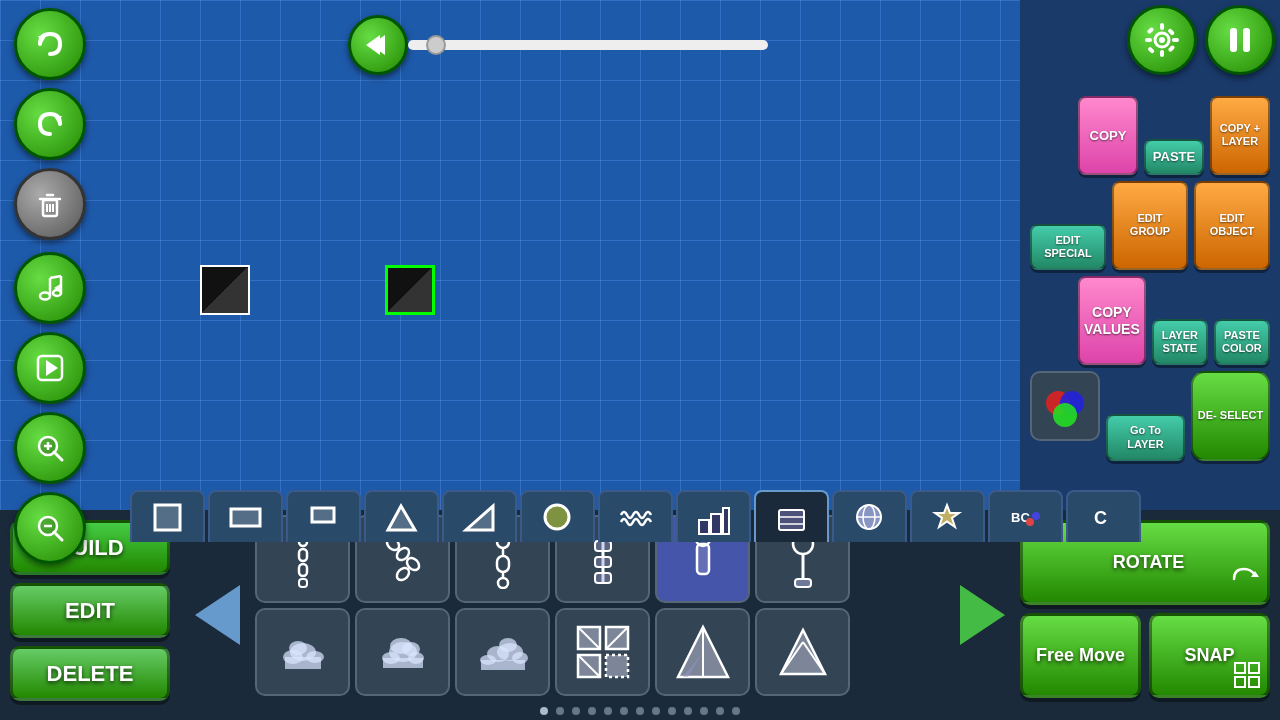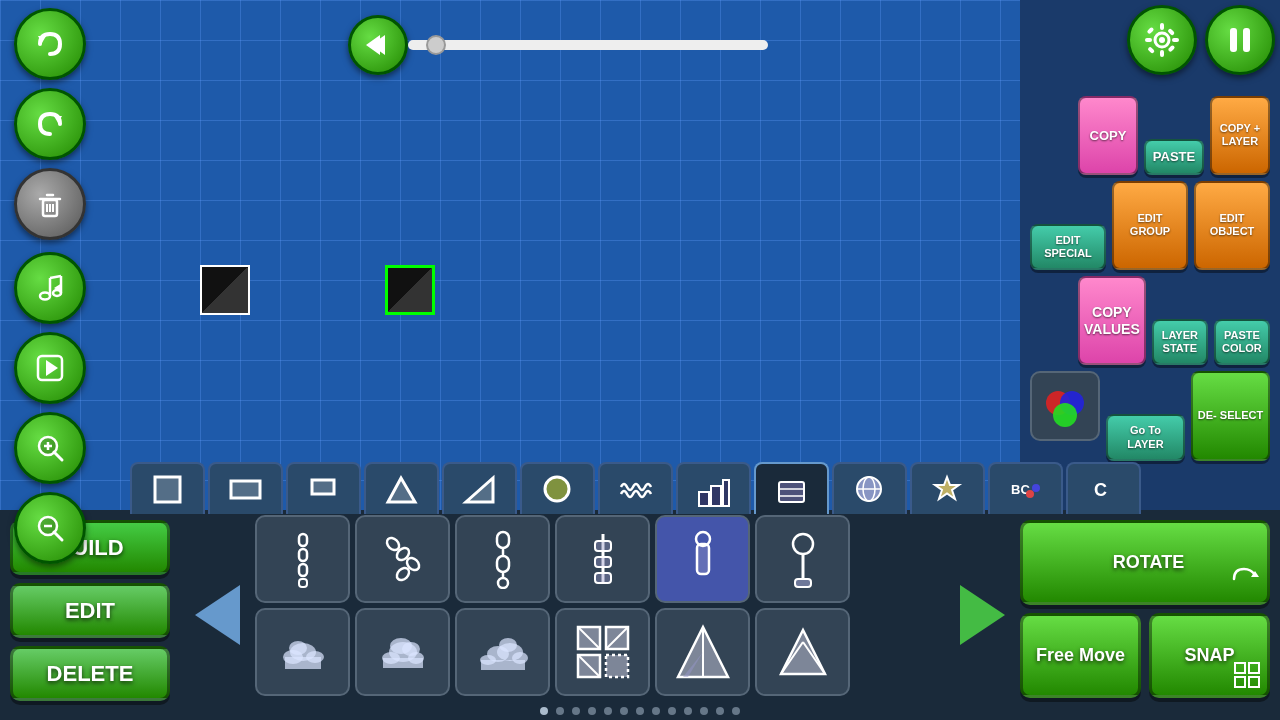--- a/index.html
+++ b/index.html
@@ -192,21 +192,21 @@
       line-height: 1.2;
       display: flex; align-items: center; justify-content: center;
       box-shadow: 0 3px 0 rgba(0,0,0,0.4);
       color: white;
       text-shadow: 0 1px 2px rgba(0,0,0,0.6);
     }
 
     .btn-pink { background: linear-gradient(180deg, #ff88cc, #dd44aa); margin-left: 48px; }
     .btn-teal { background: linear-gradient(180deg, #44ccaa, #228866); margin-top: 43px; }
     .btn-orange { background: linear-gradient(180deg, #ffaa44, #cc6600); }
-    .btn-green { background: linear-gradient(180deg, #66dd44, #228800); }
+    .btn-green { background: linear-gradient(180deg, #66dd44, #228800); border-radius: 14px; }
 
     
     #nav-arrows {
       position: absolute;
       top: 420px; left: 1020px;
       width: 260px;
       height: 90px;
       display: flex;
       align-items: center;
       justify-content: center;
@@ -327,21 +327,21 @@
       flex-shrink: 0;
     }
 
     .item-cell svg {
       width: 60px; height: 60px;
     }
 
     
     #category-tabs {
       position: absolute;
-      top: 462px; left: 130px;
+      top: 490px; left: 130px;
       width: 890px;
       height: 52px;
       display: flex;
       gap: 3px;
       align-items: flex-end;
       z-index: 15;
     }
 
     .cat-tab {
       width: 75px; height: 52px;

